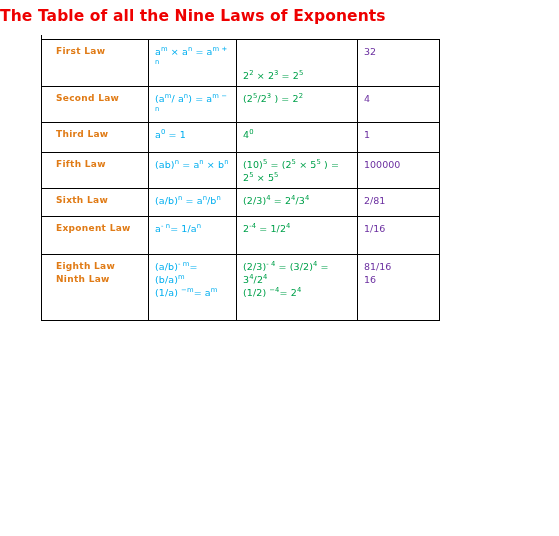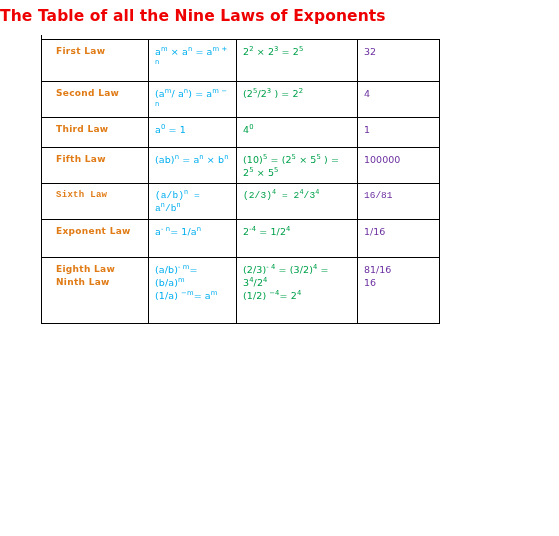--- a/index.html
+++ b/index.html
@@ -128,21 +128,21 @@
       </colgroup>
       <tbody id="table-body">
           <tr style="height: 42px;">
             <td>
               <div class="law-name" style="color: rgb(224, 123, 22);">First Law</div>
             </td>
             <td>
               <div class="expr" style="color: rgb(0, 174, 239);">a<sup>m</sup> × a<sup>n</sup> = a<sup>m + n</sup></div>
             </td>
             <td>
-              <div class="expr" style="color: rgb(0, 161, 75);">2<sup>2</sup> × 2<sup>3</sup> = 2<sup>5</sup></div>
+              <div class="expr" style="color: rgb(0, 161, 75); margin-top: 24px;">2<sup>2</sup> × 2<sup>3</sup> = 2<sup>5</sup></div>
             </td>
             <td>
               <div class="val" style="color: rgb(107, 47, 160);">32</div>
             </td>
           </tr>
           <tr style="height: 28px;">
             <td>
               <div class="law-name" style="color: rgb(224, 123, 22);">Second Law</div>
             </td>
             <td>
@@ -176,32 +176,32 @@
             <td>
               <div class="expr" style="color: rgb(0, 174, 239);">(ab)<sup>n</sup> = a<sup>n</sup> × b<sup>n</sup></div>
             </td>
             <td>
               <div class="expr" style="color: rgb(0, 161, 75);">(10)<sup>5</sup> = (2<sup>5</sup> × 5<sup>5</sup> ) = 2<sup>5</sup> × 5<sup>5</sup></div>
             </td>
             <td>
               <div class="val" style="color: rgb(107, 47, 160);">100000</div>
             </td>
           </tr>
-          <tr style="height: 28px; font-family: Liberation Mono, monospace;">
+          <tr style="height: 28px;">
             <td>
               <div class="law-name" style="color: rgb(224, 123, 22);">Sixth Law</div>
             </td>
             <td>
               <div class="expr" style="color: rgb(0, 174, 239);">(a/b)<sup>n</sup> = a<sup>n</sup>/b<sup>n</sup></div>
             </td>
             <td>
               <div class="expr" style="color: rgb(0, 161, 75);">(2/3)<sup>4</sup> = 2<sup>4</sup>/3<sup>4</sup></div>
             </td>
             <td>
-              <div class="val" style="color: rgb(107, 47, 160);">16/81</div>
+              <div class="val" style="color: rgb(107, 47, 160);">2/81</div>
             </td>
           </tr>
           <tr style="height: 38px;">
             <td>
               <div class="law-name" style="color: rgb(224, 123, 22);">Exponent Law</div>
             </td>
             <td>
               <div class="expr" style="color: rgb(0, 174, 239);">a<sup>- n</sup>= 1/a<sup>n</sup></div>
             </td>
             <td>

